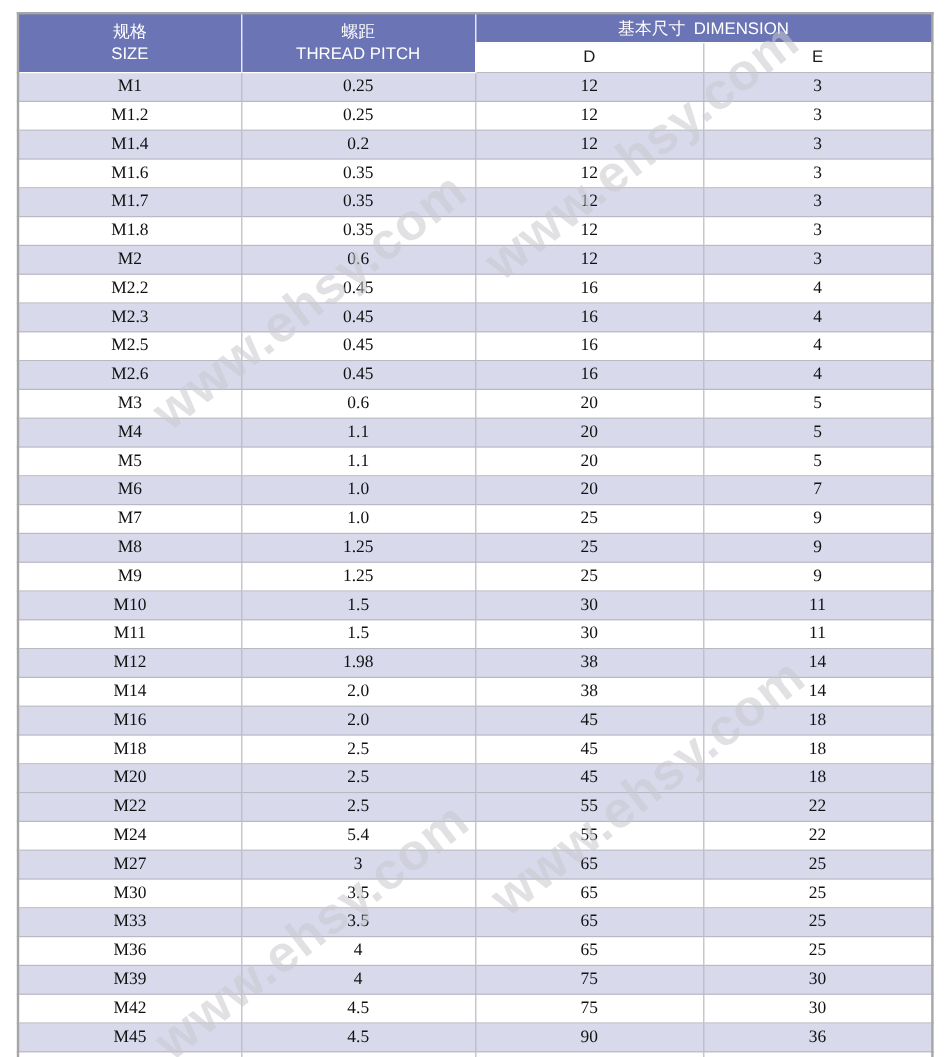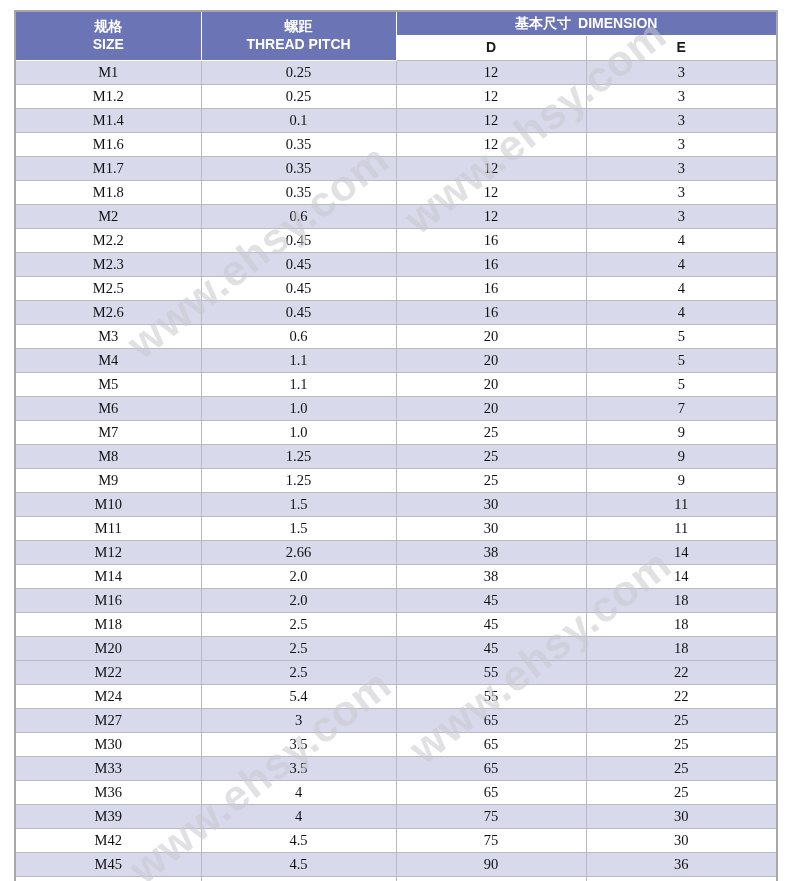--- a/index.html
+++ b/index.html
@@ -65,21 +65,21 @@
   }
   table.spec col.c-size  { width: 186px; }
   table.spec col.c-pitch { width: 195px; }
   table.spec col.c-d     { width: 190px; }
   table.spec col.c-e     { width: 191px; }
 
   thead th {
     background: #6b74b4;
     color: #ffffff;
     font-family: "Liberation Sans", sans-serif;
-    font-weight: bold;
+    font-weight: normal;
     font-size: 14px;
     text-align: center;
     border: 1px solid #ffffff;
     padding: 0;
     line-height: 1.28;
   }
   th.hdr-tall {
     height: 47px;
     vertical-align: middle;
   }
@@ -172,21 +172,21 @@
             <td>3</td>
           </tr>
           <tr>
             <td>M1.2</td>
             <td>0.25</td>
             <td>12</td>
             <td>3</td>
           </tr>
           <tr class="shaded">
             <td>M1.4</td>
-            <td>0.1</td>
+            <td>0.2</td>
             <td>12</td>
             <td>3</td>
           </tr>
           <tr>
             <td>M1.6</td>
             <td>0.35</td>
             <td>12</td>
             <td>3</td>
           </tr>
           <tr class="shaded">
@@ -280,21 +280,21 @@
             <td>11</td>
           </tr>
           <tr>
             <td>M11</td>
             <td>1.5</td>
             <td>30</td>
             <td>11</td>
           </tr>
           <tr class="shaded">
             <td>M12</td>
-            <td>2.66</td>
+            <td>1.98</td>
             <td>38</td>
             <td>14</td>
           </tr>
           <tr>
             <td>M14</td>
             <td>2.0</td>
             <td>38</td>
             <td>14</td>
           </tr>
           <tr class="shaded">

